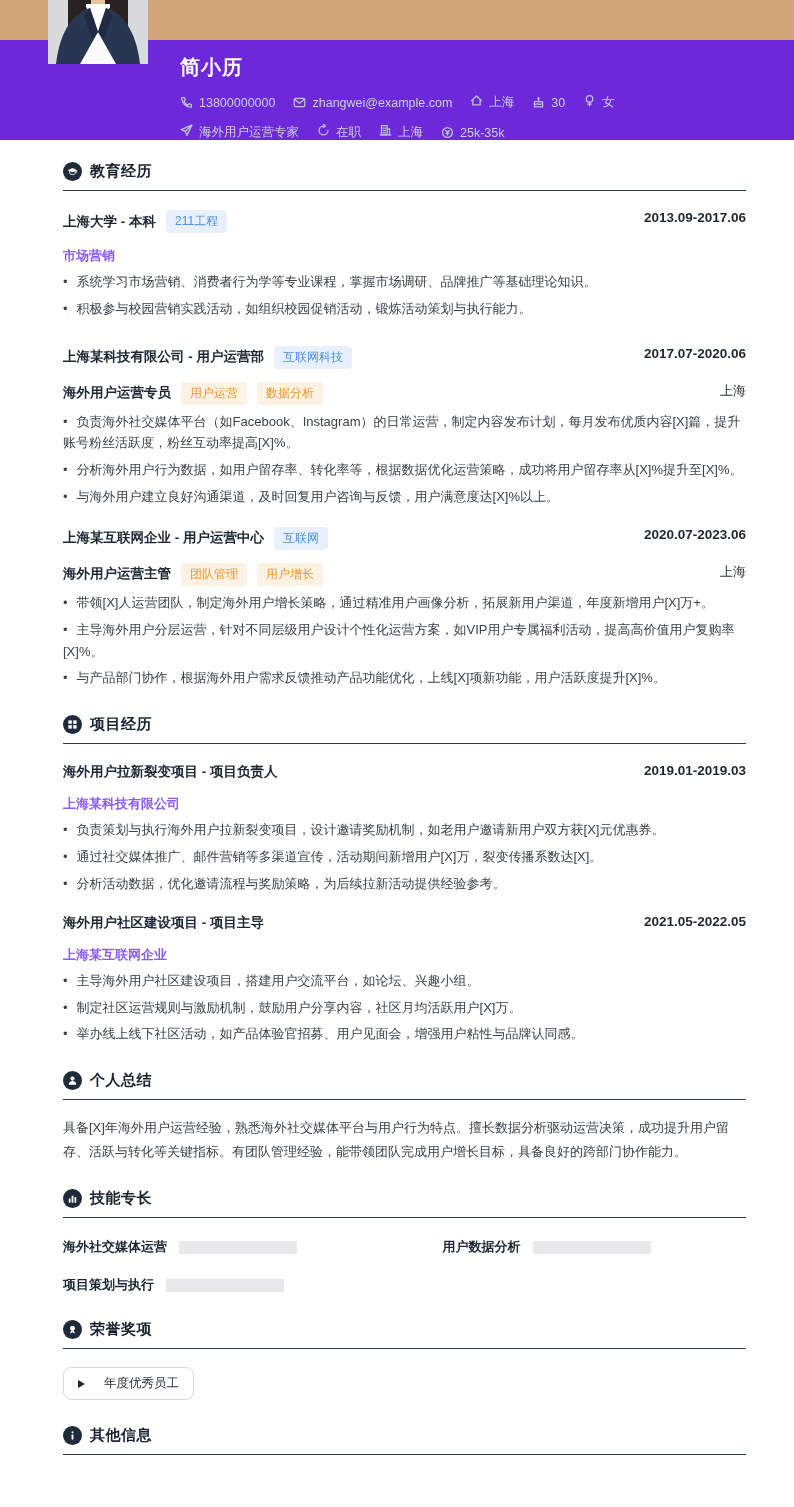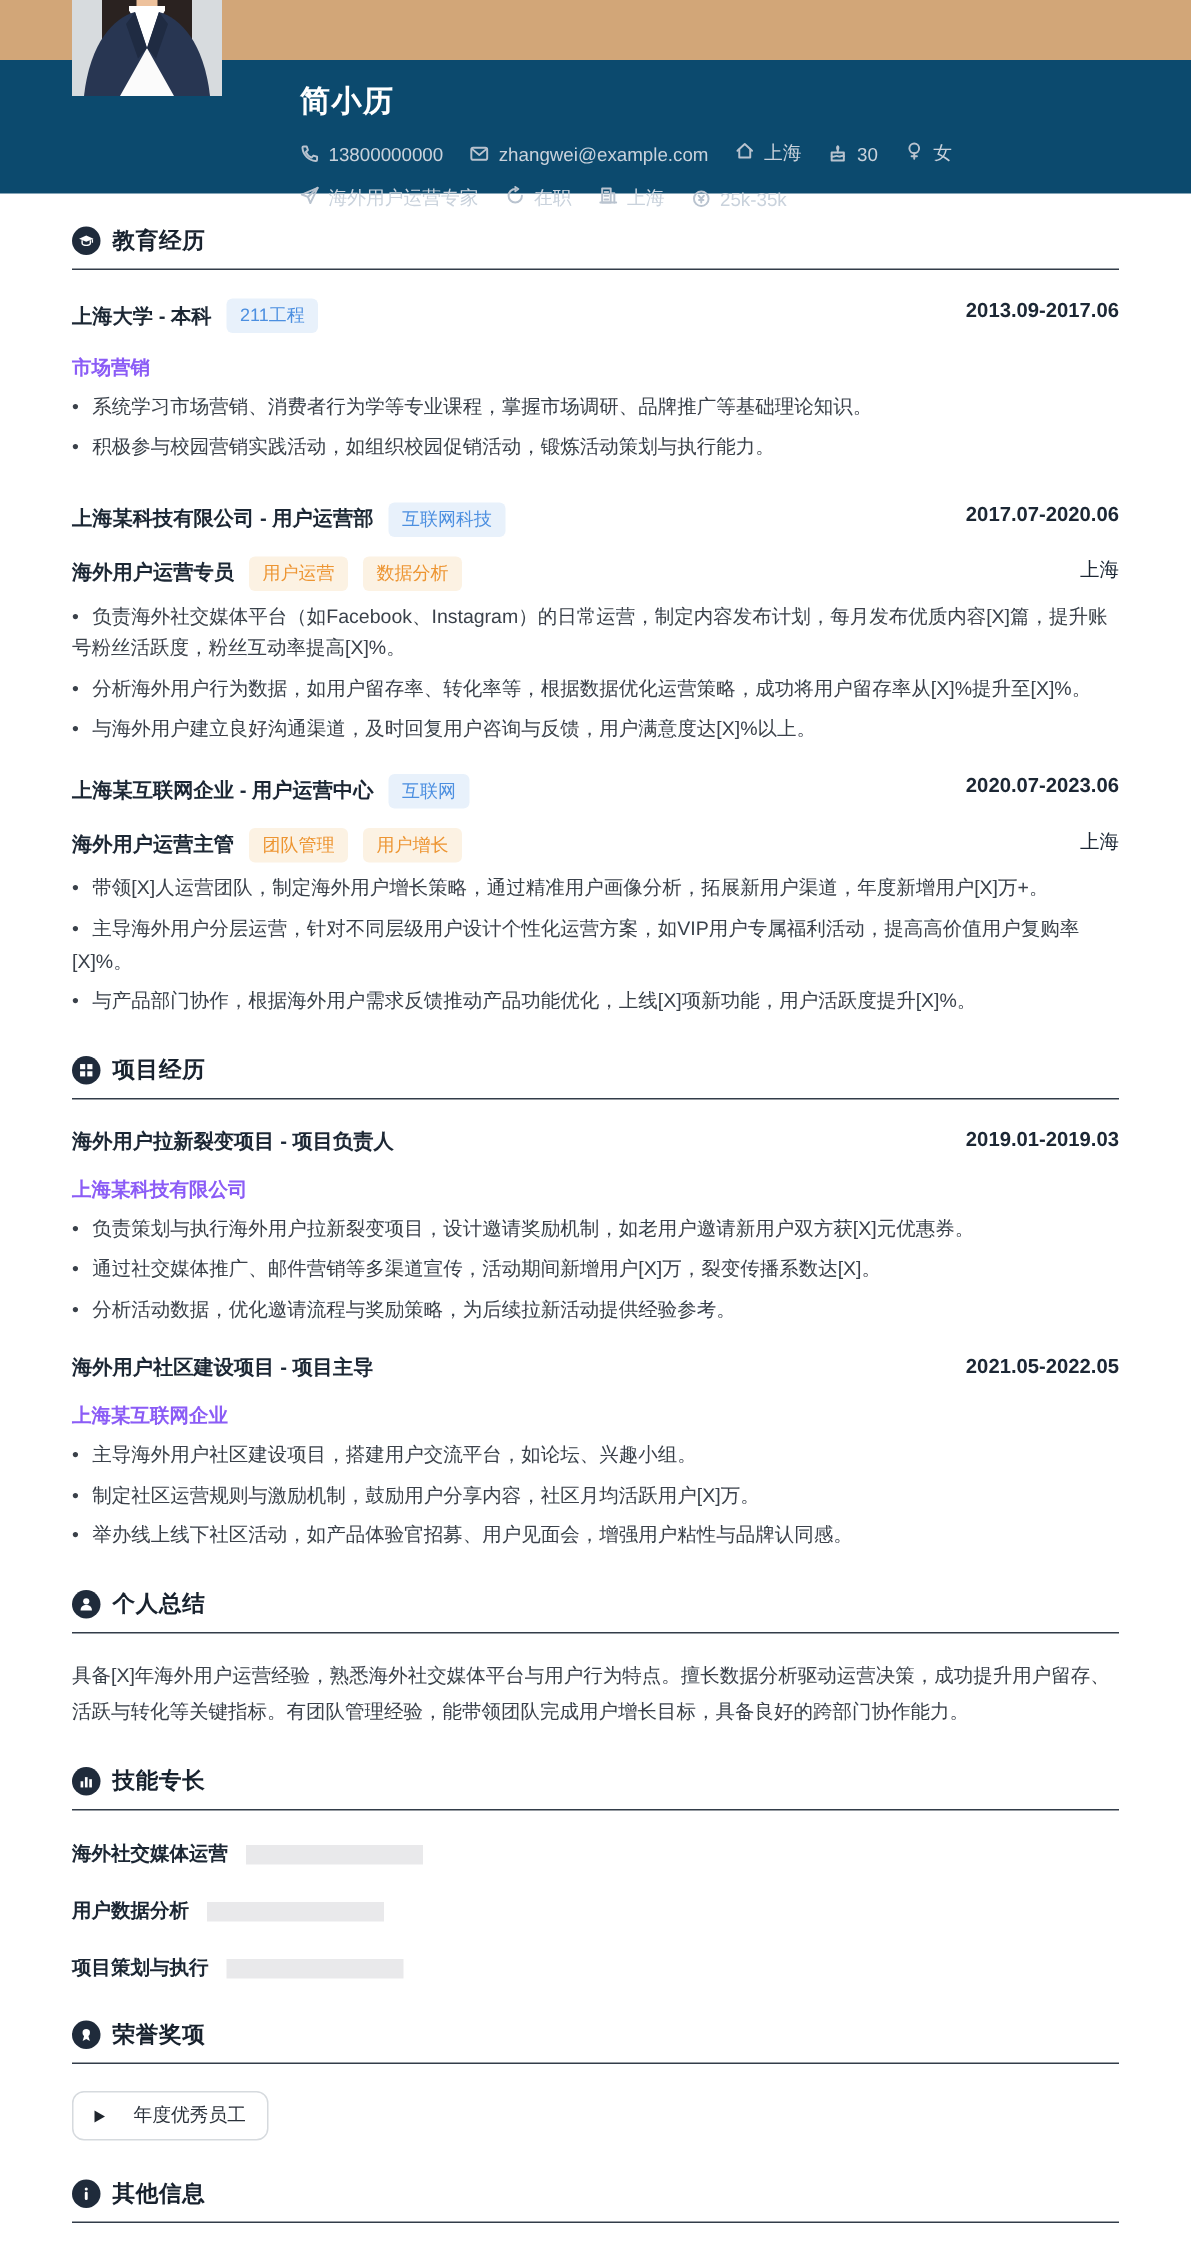--- a/index.html
+++ b/index.html
@@ -4,37 +4,37 @@
 <style>
   * { margin:0; padding:0; box-sizing:border-box; }
   html,body { background:#ffffff; }
   body {
     width:794px; min-height:1507px; margin:0 auto; position:relative;
     font-family:"Liberation Sans","DejaVu Sans",sans-serif;
     color:#363c44; -webkit-font-smoothing:antialiased;
   }
   
   .top-bar { height:40px; background:#d2a678; }
-  .hero { background:#0c4a6e; height:89px; position:relative;padding-left:20px; }
+  .hero { background:#6d28d9; height:100px; position:relative; }
   .photo {
     position:absolute; left:48px; top:-104px; width:100px; height:128px;
     overflow:hidden; background:#d8dcdf;
   }
   .hero-content { padding:14px 48px 0 180px; }
   .person-name { color:#ffffff; font-size:20px; font-weight:700; letter-spacing:1px; }
   .contact-row { display:flex; align-items:center; flex-wrap:wrap; gap:4px 18px;
     margin-top:13px; color:#c9d2dc; font-size:12.5px; }
   .contact-item { display:inline-flex; align-items:flex-start; gap:6px; white-space:nowrap; }
   .cicon { width:13px; height:13px; display:inline-block; flex:0 0 auto; }
   .cicon svg { width:13px; height:13px; display:block; stroke:#b9c3cf; fill:none;
     stroke-width:1.6; stroke-linecap:round; stroke-linejoin:round; }
 
   
   main { padding:22px 48px 26px 48px; }
-  .section { margin-top:26px; }
+  .section { margin-top:26px;margin-left:15px; }
   .section:first-child { margin-top:0; }
   .section-head { display:flex; align-items:center; gap:8px; padding-bottom:9px;
     border-bottom:1.5px solid #323c49; }
   .sicon { width:19px; height:19px; border-radius:50%; background:#1f2b3b; flex:0 0 auto;
     display:flex; align-items:center; justify-content:center; }
   .sicon svg { width:11px; height:11px; display:block; }
   .section-title { font-size:15px; font-weight:700; color:#18222e; letter-spacing:0.5px; }
 
   .entry { margin-top:19px; }
   .row { display:flex; align-items:flex-start; justify-content:space-between; }
@@ -49,21 +49,21 @@
     border-radius:4px; white-space:nowrap; }
   .bold-line { font-size:13px; font-weight:700; color:#8b5cf6; margin-top:14px; }
 
   ul.bullets { list-style:none; margin-top:6px; }
   ul.bullets li { font-size:13px; line-height:1.68; color:#3a414a; margin-top:5px; }
   ul.bullets li::before { content:"•"; font-size:13px; color:#3a414a; margin-right:9px; }
 
   .summary-text { font-size:13px; line-height:1.8; color:#3a414a; margin-top:16px; }
 
   
-  .skill-grid { display:grid; grid-template-columns:1fr; column-gap:76px;
+  .skill-grid { display:grid; grid-template-columns:1fr 1fr; column-gap:76px;
     row-gap:20px; margin-top:20px; }
   .skill { display:flex; align-items:center; }
   .skill-name { font-size:13px; font-weight:700; color:#1c2734; white-space:nowrap; }
   .skill-bar { width:118px; height:13px; background:#e9e9eb; margin-left:12px;
     position:relative; overflow:hidden; }
   .skill-fill { height:100%; background:#c9a87c;
     clip-path:polygon(0 0,100% 0,calc(100% - 7px) 100%,0 100%); }
 
   
   .honor-chip { display:inline-flex; align-items:center; gap:19px; margin-top:18px;

